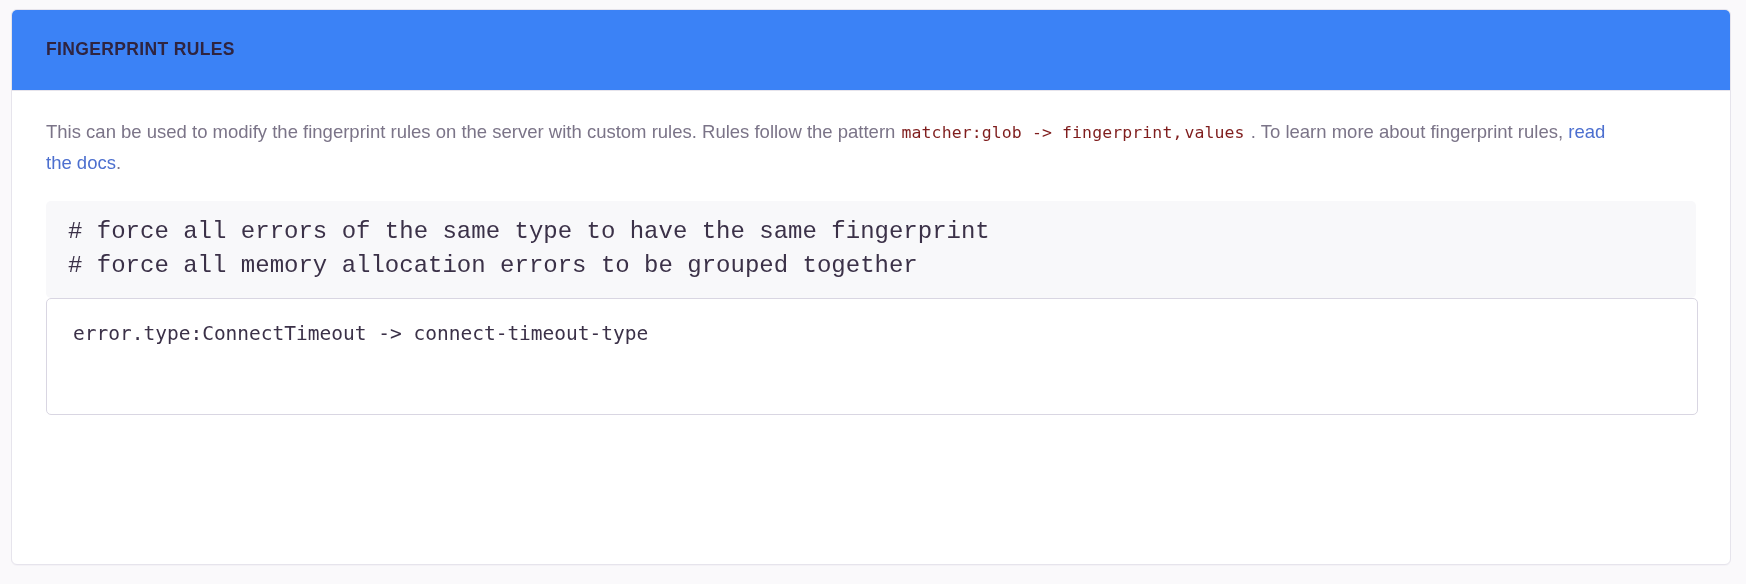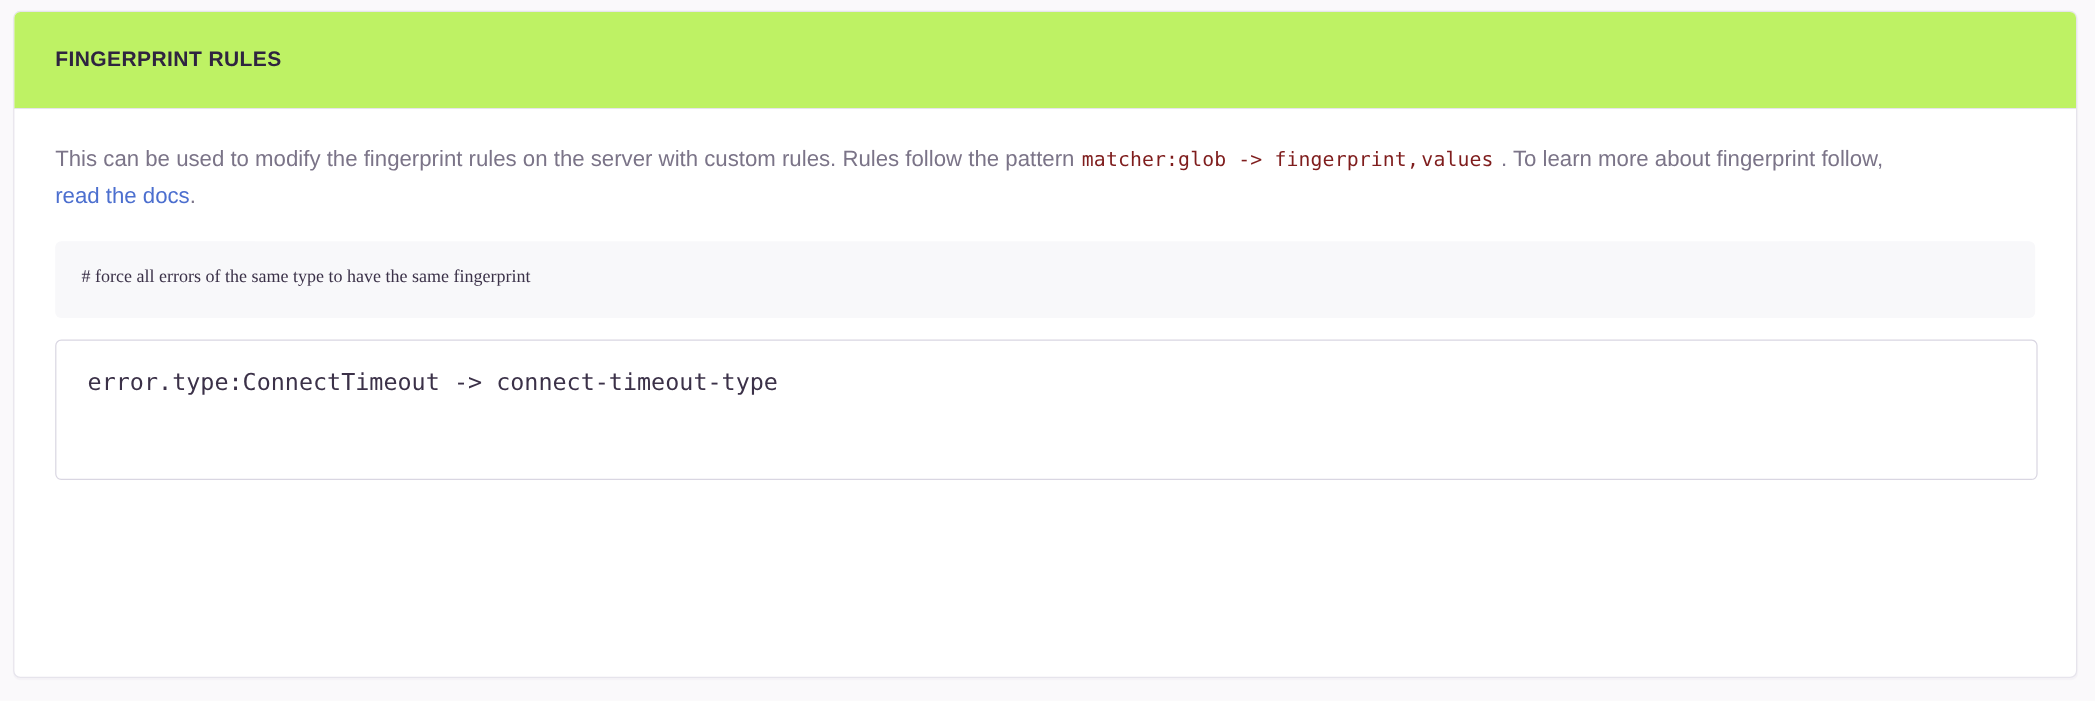--- a/index.html
+++ b/index.html
@@ -24,21 +24,21 @@
     background: #ffffff;
     border: 1px solid #e6e4ec;
     border-radius: 6px;
     box-sizing: border-box;
     box-shadow: 0 1px 1px rgba(54, 45, 89, 0.03);
   }
 
   .panel-header {
     height: 81px;
     box-sizing: border-box;
-    background: #bef264;
+    background: #3b82f6;
     border-bottom: 1px solid #e6e4ec;
     border-radius: 5px 5px 0 0;
     display: flex;
     align-items: center;
     padding: 0 34px;
   }
 
   .panel-title {
     font-size: 17.5px;
     font-weight: bold;
@@ -75,31 +75,30 @@
 
   .code-block {
     margin-top: 23px;
     background: #f8f8fa;
     border-radius: 5px;
     padding: 14px 22px 16px 22px;
     box-sizing: border-box;
   }
 
   .code-line {
-    font-family: Liberation Serif, serif;
-    font-size: 15px;
+    font-family: Liberation Mono, monospace;
+    font-size: 24px;
     line-height: 33.5px;
     color: #3b3148;
     white-space: pre;
     letter-spacing: 0px;
   }
 
   .rules-textarea {
     display: block;
-    margin-top: 18px;
     width: 1652px;
     height: 117px;
     box-sizing: border-box;
     border: 1px solid #d9d6e2;
     border-radius: 5px;
     background: #ffffff;
     color: #3b3148;
     font-family: "DejaVu Sans Mono", "Liberation Mono", monospace;
     font-size: 19.5px;
     line-height: 30px;
@@ -114,23 +113,24 @@
 
 <div class="panel">
 
   <div class="panel-header">
     <div class="panel-title">FINGERPRINT RULES</div>
   </div>
 
   <div class="panel-body">
 
     <p class="description">
-      <span>This can be used to modify the fingerprint rules on the server with custom rules. Rules follow the pattern </span><span class="code-inline">matcher:glob -&gt; fingerprint,</span><span class="code-inline">values</span><span> . To learn more about fingerprint follow, </span><a href="#" class="docs-link">read the docs</a><span>.</span>
+      <span>This can be used to modify the fingerprint rules on the server with custom rules. Rules follow the pattern </span><span class="code-inline">matcher:glob -&gt; fingerprint,</span><span class="code-inline">values</span><span> . To learn more about fingerprint rules, </span><a href="#" class="docs-link">read the docs</a><span>.</span>
     </p>
 
     <div class="code-block">
       <div class="code-line"># force all errors of the same type to have the same fingerprint</div>
+      <div class="code-line"># force all memory allocation errors to be grouped together</div>
     </div>
 
     <textarea class="rules-textarea" spellcheck="false" placeholder="" style="">error.type:ConnectTimeout -&gt; connect-timeout-type</textarea>
 
   </div>
 </div>
 
 </body></html>

